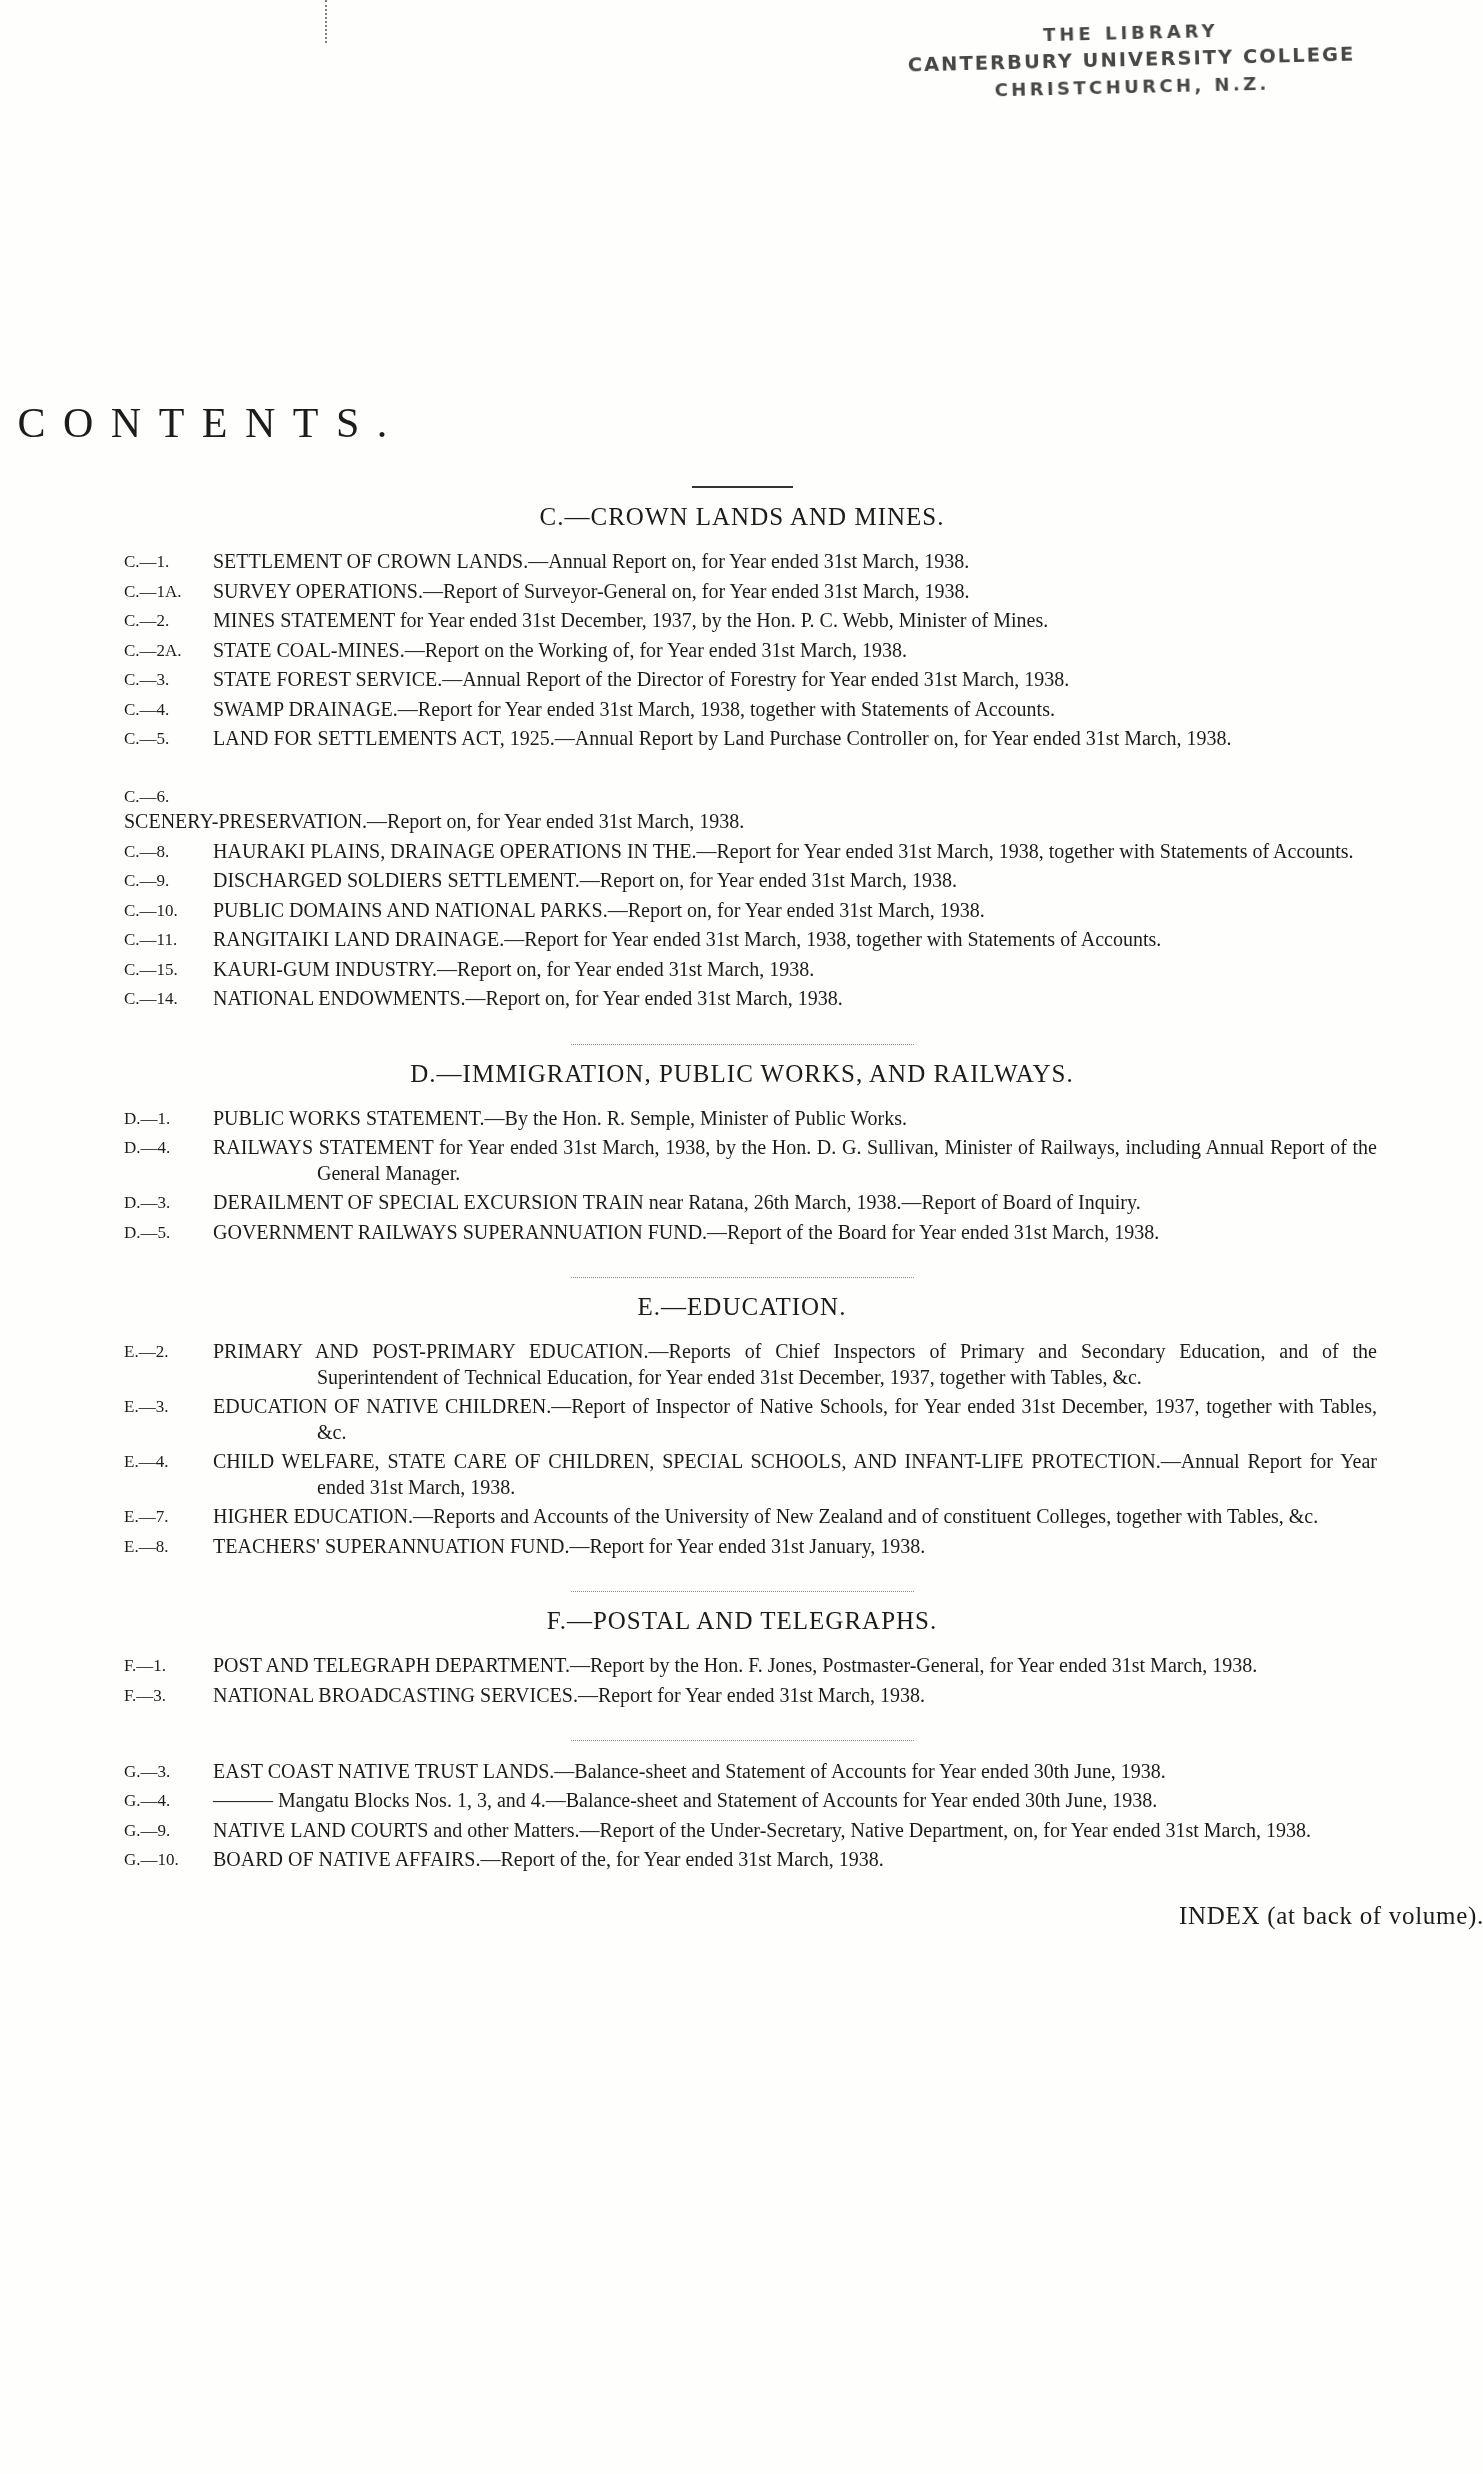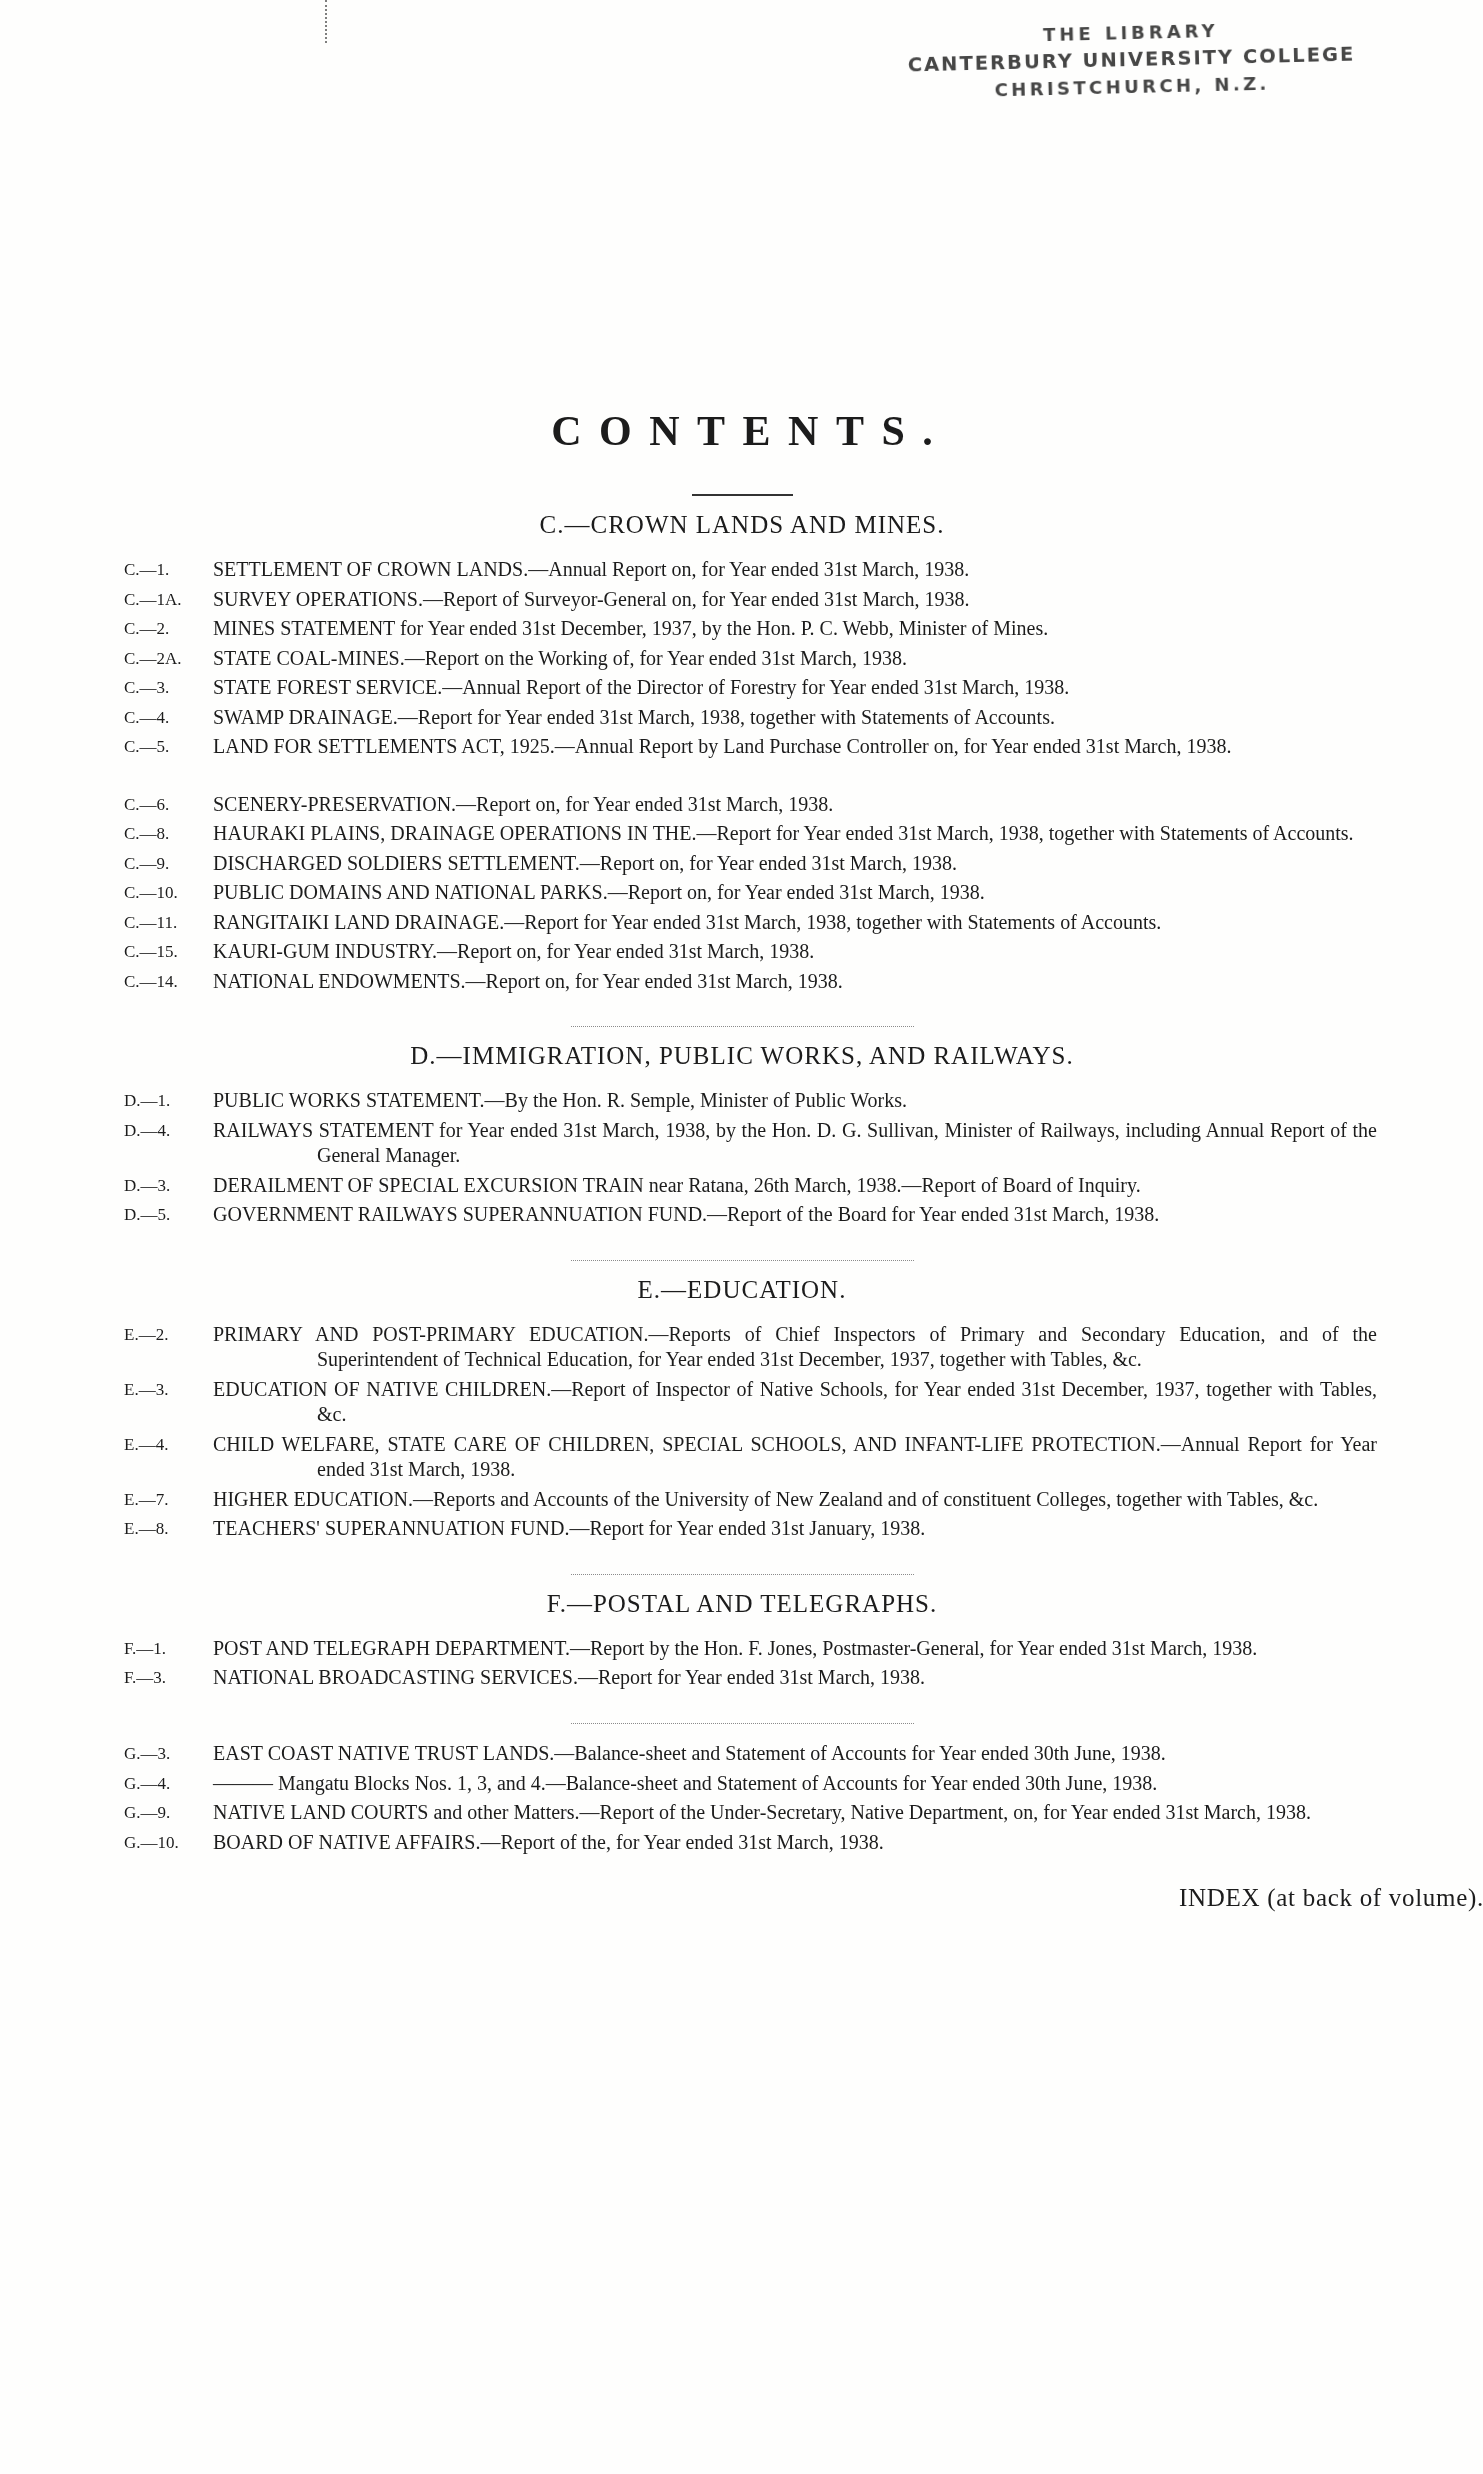--- a/index.html
+++ b/index.html
@@ -20,40 +20,40 @@
     text-align:center;
     font-family:"DejaVu Sans","Liberation Sans",sans-serif;
     font-weight:700;color:#262626;
     transform:rotate(-1.4deg);
     opacity:.85;filter:blur(0.3px);
   }
   .stamp-line1{font-size:18px;letter-spacing:4px;}
   .stamp-line2{font-size:19.5px;letter-spacing:2px;margin-top:5.4px;}
   .stamp-line3{font-size:18px;letter-spacing:3.4px;margin-top:4.7px;}
   .title{
-    margin:8px;padding-top:400px;
-    text-align:center;font-weight:700;
+    margin:0;padding-top:400px;
+    font-weight:400;
     font-size:42px;line-height:47px;
     letter-spacing:17.5px;text-indent:17.5px;
   }
   .title-rule{
     width:101px;border:0;border-top:2px solid #1d1d1d;
     margin:39px auto 0;opacity:.9;
   }
   .section-rule{
     width:343px;border:0;border-top:1.3px dotted #6f6f6f;
     margin:32px auto 0;opacity:.8;
   }
   .section-heading{
     margin:14px 0 0;text-align:center;font-weight:400;
     font-size:25px;line-height:29.5px;letter-spacing:1px;
   }
   .entries{margin-top:17.5px;padding-left:124px;padding-right:107px;}
   .entry{display:flex;margin-bottom:4px;}
-  .entry.gap-before{margin-top:32px;}
+  .entry.gap-before{margin-top:32px;flex-direction:column;}
   .entry-label{
     flex:none;width:89px;
     font-size:17px;line-height:25.5px;white-space:nowrap;
   }
   .entry-text{
     flex:1;font-size:20px;line-height:25.5px;
     text-align:justify;
     padding-left:104px;text-indent:-104px;
   }
   .index-note{

